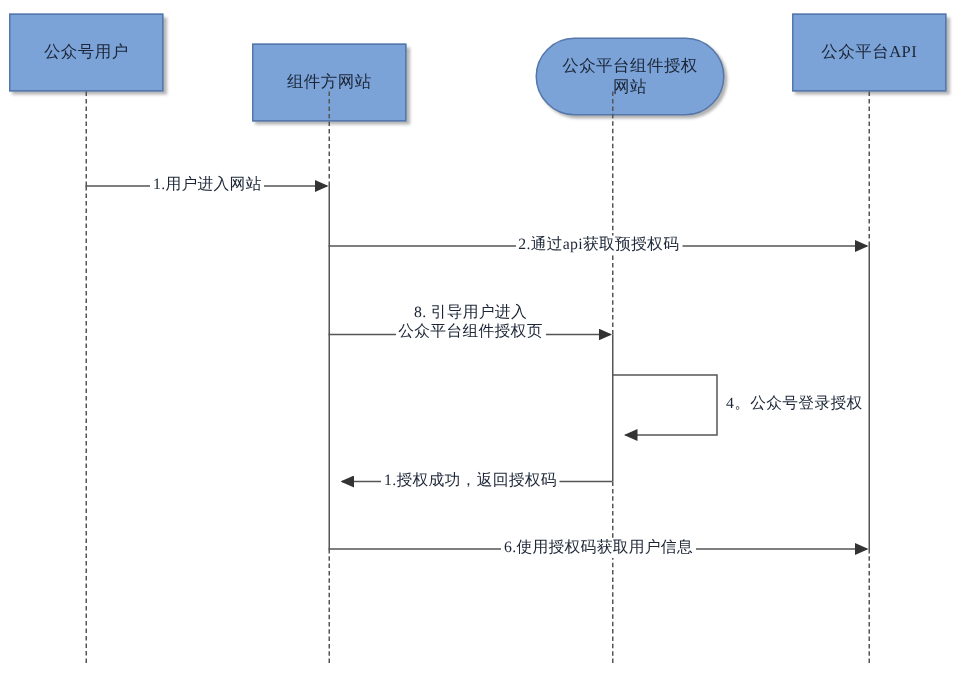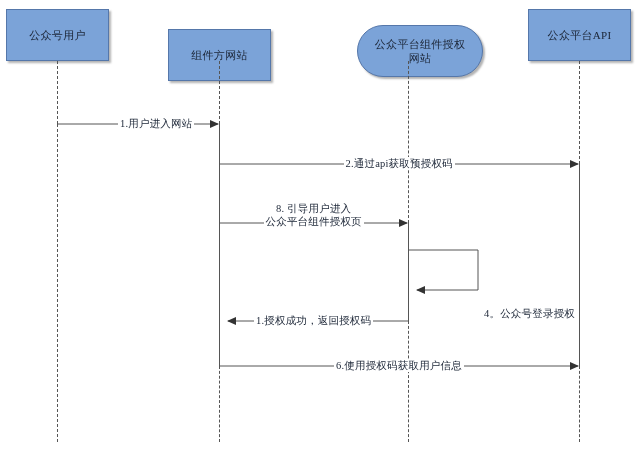--- a/index.html
+++ b/index.html
@@ -118,22 +118,22 @@
         <line x1="57" y1="124" x2="218" y2="124" stroke="#555555" stroke-width="1" marker-end="url(#arrow-right)"></line>
         <line x1="219" y1="164" x2="578" y2="164" stroke="#555555" stroke-width="1" marker-end="url(#arrow-right)"></line>
         <line x1="219" y1="223" x2="407" y2="223" stroke="#555555" stroke-width="1" marker-end="url(#arrow-right)"></line>
         <path d="M408,250 L478,250 L478,290 L417,290" fill="none" stroke="#555555" stroke-width="1" marker-end="url(#arrow-left)"></path>
         <line x1="408" y1="321" x2="228" y2="321" stroke="#555555" stroke-width="1" marker-end="url(#arrow-left)"></line>
         <line x1="219" y1="366" x2="578" y2="366" stroke="#555555" stroke-width="1" marker-end="url(#arrow-right)"></line>
       </g>
   </svg>
 
   <div id="msg-labels">
-      <div class="msg-label" style="left: 118px; top: 117px; font-family: Liberation Serif, serif;">1.用户进入网站</div>
+      <div class="msg-label" style="left: 100px; top: 117px; font-family: Liberation Serif, serif;">1.用户进入网站</div>
       <div class="msg-label" style="left: 343.5px; top: 157px; font-family: Liberation Serif, serif;">2.通过api获取预授权码</div>
       <div class="msg-label" style="left: 263.5px; top: 202px;">8. 引导用户进入
 公众平台组件授权页</div>
-      <div class="msg-label" style="background: transparent; left: 482px; top: 263px; text-align: left; margin-top: 44px;">4。公众号登录授权</div>
+      <div class="msg-label" style="background: transparent; left: 482px; top: 263px; text-align: left;">4。公众号登录授权</div>
       <div class="msg-label" style="left: 254px; top: 314px;">1.授权成功，返回授权码</div>
       <div class="msg-label" style="left: 334px; top: 359px;">6.使用授权码获取用户信息</div>
     </div>
 
 </div>
 
 </body></html>

